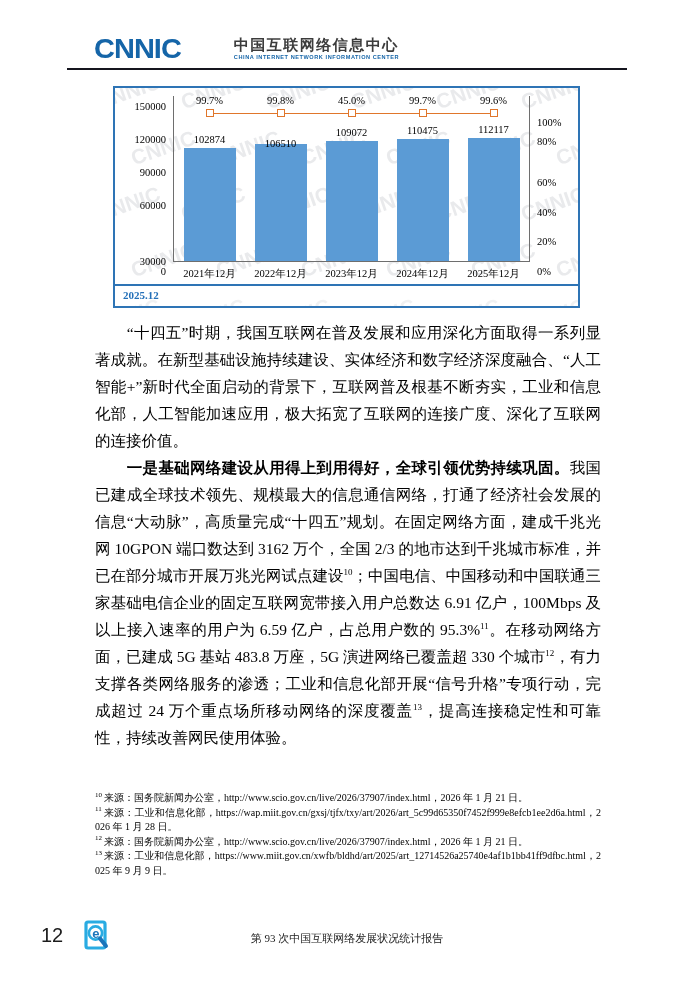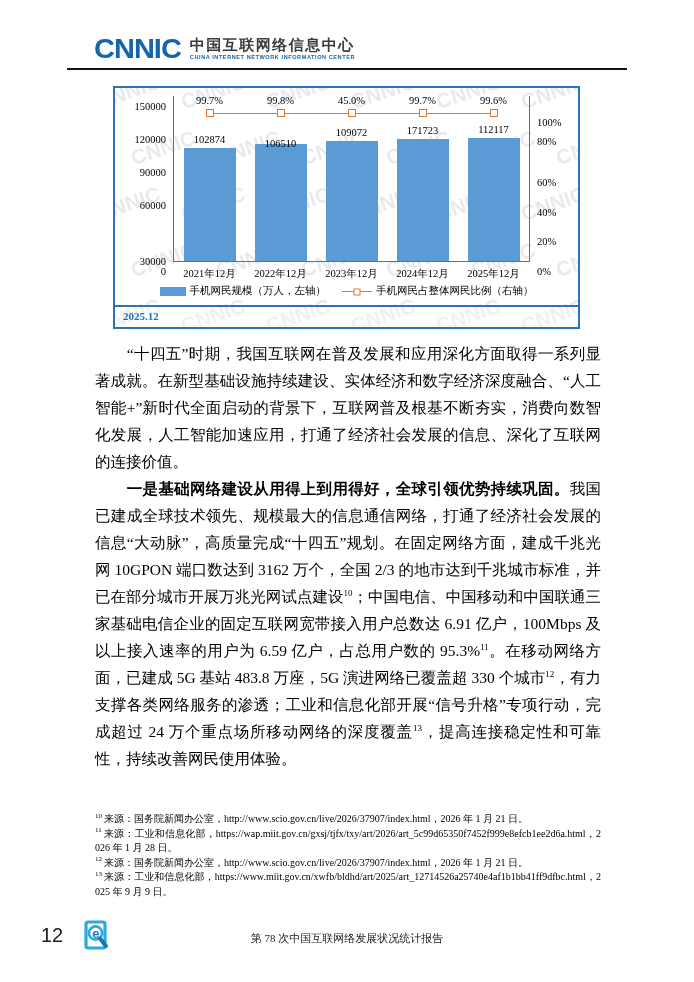--- a/index.html
+++ b/index.html
@@ -8,21 +8,21 @@
     font-family:"Liberation Serif","DejaVu Serif",serif;color:#000;
     margin:0 auto;overflow:hidden;box-sizing:border-box;
   }
   
   .header{margin:34px 67px 0 67px;border-bottom:2px solid #15151e;padding-bottom:5px;}
   .logo-row{display:flex;align-items:center;gap:9px;padding-left:27px;}
   .cnnic-word{
     font-family:"Liberation Sans",sans-serif;font-weight:bold;font-size:29px;
     color:#1565a8;letter-spacing:-1px;transform:scaleY(.95);line-height:1;
   }
-  .org-names{display:flex;flex-direction:column;justify-content:center;}
+  .org-names{display:flex;flex-direction:column;justify-content:center;margin-left:44px;}
   .org-zh{font-size:15px;font-weight:bold;color:#3c3c3c;letter-spacing:1.5px;line-height:17px;}
   .org-en{font-size:5.6px;color:#1565a8;letter-spacing:.55px;font-family:"Liberation Sans",sans-serif;font-weight:bold;}
   
   .content{padding:0 93px 0 95px;}
   
   .chart-box{
     margin:16px 0 0 18px;width:467px;border:2px solid #2e74b5;
     position:relative;overflow:hidden;box-sizing:border-box;background:#fff;
   }
   .wm-layer{position:absolute;inset:0;overflow:hidden;pointer-events:none;}
@@ -164,21 +164,21 @@
               </div>
               <div class="col" style="left: 40%; width: 20%;">
                 <div class="bar" style="height: 119.979px;"></div>
                 <div class="bar-value" style="bottom: 122.979px;">109072</div>
                 <div class="pct-label" style="top: -1.5px;">45.0%</div>
                 <div class="marker" style="top: 16.5px;"></div>
                 <div class="x-label">2023年12月</div>
               </div>
               <div class="col" style="left: 60%; width: 20%;">
                 <div class="bar" style="height: 121.522px;"></div>
-                <div class="bar-value" style="bottom: 124.522px;">171723</div>
+                <div class="bar-value" style="bottom: 124.522px;">110475</div>
                 <div class="pct-label" style="top: -1.2027px;">99.7%</div>
                 <div class="marker" style="top: 16.7973px;"></div>
                 <div class="x-label">2024年12月</div>
               </div>
               <div class="col" style="left: 80%; width: 20%;">
                 <div class="bar" style="height: 123.329px;"></div>
                 <div class="bar-value" style="bottom: 126.329px;">112117</div>
                 <div class="pct-label" style="top: -1.05405px;">99.6%</div>
                 <div class="marker" style="top: 16.9459px;"></div>
                 <div class="x-label">2025年12月</div>
@@ -186,39 +186,29 @@
             </div>
           <div class="gutter gutter-right" id="gutter-right" style="padding-top: 0px;">
               <div class="tick" style="top: 26.3514px;">100%</div>
               <div class="tick" style="top: 45px;">80%</div>
               <div class="tick" style="top: 85.8108px;">60%</div>
               <div class="tick" style="top: 115.541px; font-family: Liberation Serif, serif;">40%</div>
               <div class="tick" style="top: 145.27px;">20%</div>
               <div class="tick" style="top: 175px;">0%</div>
             </div>
         </div>
-        <div class="legend">
-          <span class="legend-item">
-            <span class="swatch-bar"></span>
-            <span>手机网民规模（万人，左轴）</span>
-          </span>
-          <span class="legend-item">
-            <span class="swatch-line"></span>
-            <span>手机网民占整体网民比例（右轴）</span>
-          </span>
-        </div>
         <div class="source-row">
           <span>2025.12</span>
         </div>
       </div>
     </div>
 
 
     <div class="body-text" id="paragraphs">
-        <p><span>“十四五”时期，我国互联网在普及发展和应用深化方面取得一系列显著成就。在新型基础设施持续建设、实体经济和数字经济深度融合、“人工智能+”新时代全面启动的背景下，互联网普及根基不断夯实，消费向数智化发展，人工智能加速应用，打通了经济社会发展的信息、深化了互联网的连接价值。</span></p>
+        <p><span>“十四五”时期，我国互联网在普及发展和应用深化方面取得一系列显著成就。在新型基础设施持续建设、实体经济和数字经济深度融合、“人工智能+”新时代全面启动的背景下，互联网普及根基不断夯实，工业和信息化部，人工智能加速应用，极大拓宽了互联网的连接广度、深化了互联网的连接价值。</span></p>
         <p><span class="seg-bold">一是基础网络建设从用得上到用得好，全球引领优势持续巩固。</span><span>我国已建成全球技术领先、规模最大的信息通信网络，打通了经济社会发展的信息“大动脉”，高质量完成“十四五”规划。在固定网络方面，建成千兆光网 10GPON 端口数达到 3162 万个，全国 2/3 的地市达到千兆城市标准，并已在部分城市开展万兆光网试点建设</span><sup>10</sup><span>；中国电信、中国移动和中国联通三家基础电信企业的固定互联网宽带接入用户总数达 6.91 亿户，100Mbps 及以上接入速率的用户为 6.59 亿户，占总用户数的 95.3%</span><sup>11</sup><span>。在移动网络方面，已建成 5G 基站 483.8 万座，5G 演进网络已覆盖超 330 个城市</span><sup>12</sup><span>，有力支撑各类网络服务的渗透；工业和信息化部开展“信号升格”专项行动，完成超过 24 万个重点场所移动网络的深度覆盖</span><sup>13</sup><span>，提高连接稳定性和可靠性，持续改善网民使用体验。</span></p>
       </div>
 
     <div class="footnotes" id="footnotes">
         <div class="footnote"><sup>10</sup><span>来源：国务院新闻办公室，http://www.scio.gov.cn/live/2026/37907/index.html，2026 年 1 月 21 日。</span></div>
         <div class="footnote"><sup>11</sup><span>来源：工业和信息化部，https://wap.miit.gov.cn/gxsj/tjfx/txy/art/2026/art_5c99d65350f7452f999e8efcb1ee2d6a.html，2026 年 1 月 28 日。</span></div>
         <div class="footnote"><sup>12</sup><span>来源：国务院新闻办公室，http://www.scio.gov.cn/live/2026/37907/index.html，2026 年 1 月 21 日。</span></div>
         <div class="footnote"><sup>13</sup><span>来源：工业和信息化部，https://www.miit.gov.cn/xwfb/bldhd/art/2025/art_12714526a25740e4af1b1bb41ff9dfbc.html，2025 年 9 月 9 日。</span></div>
       </div>
   </div>
@@ -226,16 +216,16 @@
   <div class="footer">
     <span class="page-num">12</span>
     <span class="footer-icon">
       <svg width="25" height="32" viewBox="0 0 25 32">
         <rect x="2" y="2" width="19" height="26" rx="2" fill="#ffffff" stroke="#29abe2" stroke-width="3.2"></rect>
         <circle cx="11.5" cy="13" r="6.6" fill="#ffffff" stroke="#29abe2" stroke-width="2.6"></circle>
         <text x="8.2" y="17.6" font-family="Liberation Sans, sans-serif" font-size="13" font-weight="bold" fill="#1b75bb">e</text>
         <line x1="16" y1="18.5" x2="22" y2="26" stroke="#1b75bb" stroke-width="4" stroke-linecap="round"></line>
       </svg>
     </span>
-    <div class="footer-title">第 78 次中国互联网络发展状况统计报告</div>
+    <div class="footer-title">第 93 次中国互联网络发展状况统计报告</div>
   </div>
 
 </div>
 
 </body></html>

